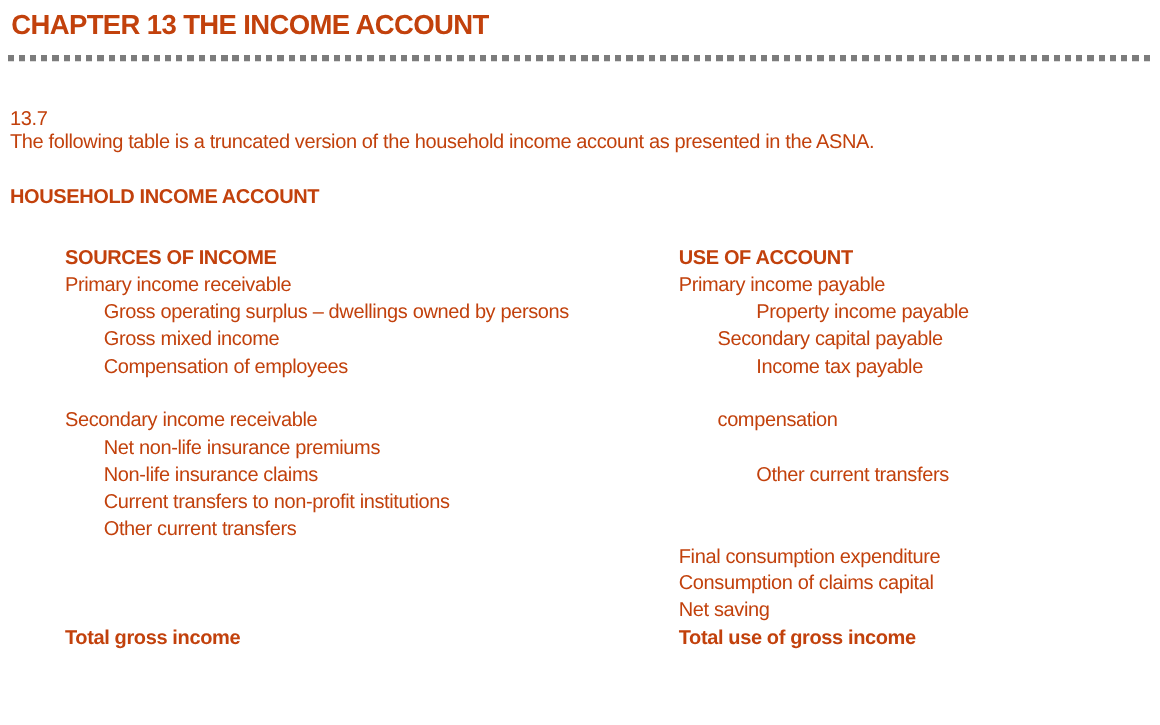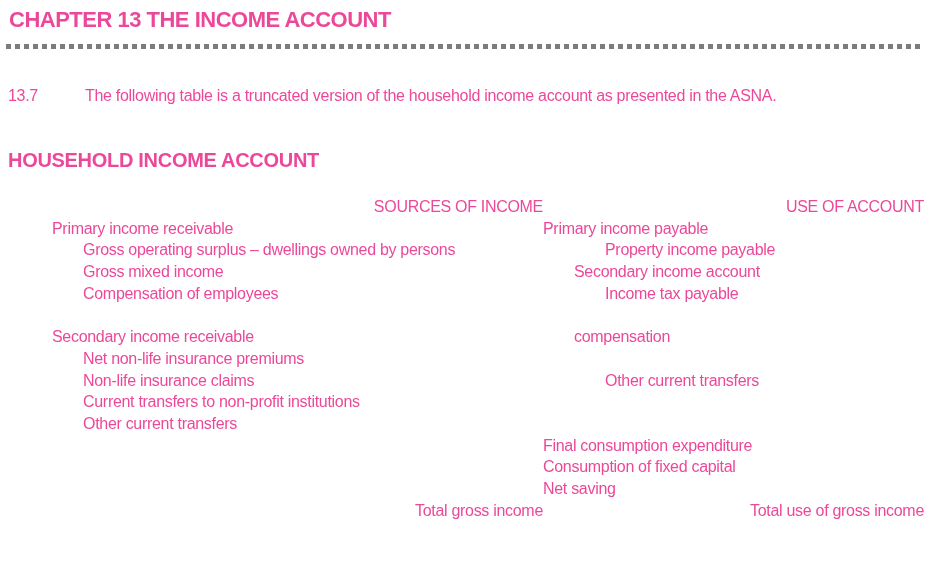--- a/index.html
+++ b/index.html
@@ -1,21 +1,21 @@
 <!DOCTYPE html>
 <html><head>
 <meta charset="utf-8">
 <style>
   html, body { margin: 0; padding: 0; background: #ffffff; }
   .page {
     position: relative;
     width: 924px;
     height: 580px;
     background: #ffffff;
-    color: #ec4899;
+    color: #c2410c;
     font-family: "Liberation Sans", sans-serif;
     overflow: hidden;
   }
   .chapter-title {
     position: absolute;
     left: 9px;
     top: 7px;
     margin: 0;
     font-size: 22px;
     font-weight: 700;
@@ -31,46 +31,47 @@
     background: repeating-linear-gradient(to right, #7c7c7c 0 5px, transparent 5px 9px);
   }
   .para {
     position: absolute;
     left: 8px;
     top: 87px;
     font-size: 16px;
     letter-spacing: -0.3px;
     display: flex;
     white-space: nowrap;
+    flex-direction: column;
   }
   .para-num { display: inline-block; width: 77px; flex: none; }
   .account-heading {
     position: absolute;
     left: 8px;
     top: 149px;
     margin: 0;
-    font-size: 20px;
+    font-size: 16px;
     font-weight: 700;
     letter-spacing: -0.3px;
     white-space: nowrap;
   }
   .account-table {
     position: absolute;
     left: 52px;
     top: 196px;
     right: 0;
     font-size: 16px;
     letter-spacing: -0.3px;
   }
   .row { display: flex; line-height: 21.7px; }
   .cell { white-space: nowrap; min-height: 21.7px; }
   .lc { width: 491px; flex: none; }
   .rc { flex: 1; }
   .i1 { padding-left: 31px; }
-  .b  { font-weight: 400; text-align: right; }
+  .b  { font-weight: 700; }
 </style>
 </head>
 <body>
 
 <div class="page">
 
   <h1 class="chapter-title">CHAPTER 13 THE INCOME ACCOUNT</h1>
 
   <div class="dotted-rule"></div>
 
@@ -93,21 +94,21 @@
       <div class="cell rc">Primary income payable</div>
     </div>
 
     <div class="row">
       <div class="cell lc i1">Gross operating surplus – dwellings owned by persons</div>
       <div class="cell rc i1">Property income payable</div>
     </div>
 
     <div class="row">
       <div class="cell lc i1">Gross mixed income</div>
-      <div class="cell rc">Secondary income account</div>
+      <div class="cell rc">Secondary capital payable</div>
     </div>
 
     <div class="row">
       <div class="cell lc i1">Compensation of employees</div>
       <div class="cell rc i1">Income tax payable</div>
     </div>
 
 
     <div class="row">
       <div class="cell lc"></div>
@@ -138,21 +139,21 @@
     </div>
 
 
     <div class="row">
       <div class="cell lc"></div>
       <div class="cell rc">Final consumption expenditure</div>
     </div>
 
     <div class="row">
       <div class="cell lc"></div>
-      <div class="cell rc">Consumption of fixed capital</div>
+      <div class="cell rc">Consumption of claims capital</div>
     </div>
 
     <div class="row">
       <div class="cell lc"></div>
       <div class="cell rc">Net saving</div>
     </div>
 
     <div class="row">
       <div class="cell lc b">Total gross income</div>
       <div class="cell rc b">Total use of gross income</div>

